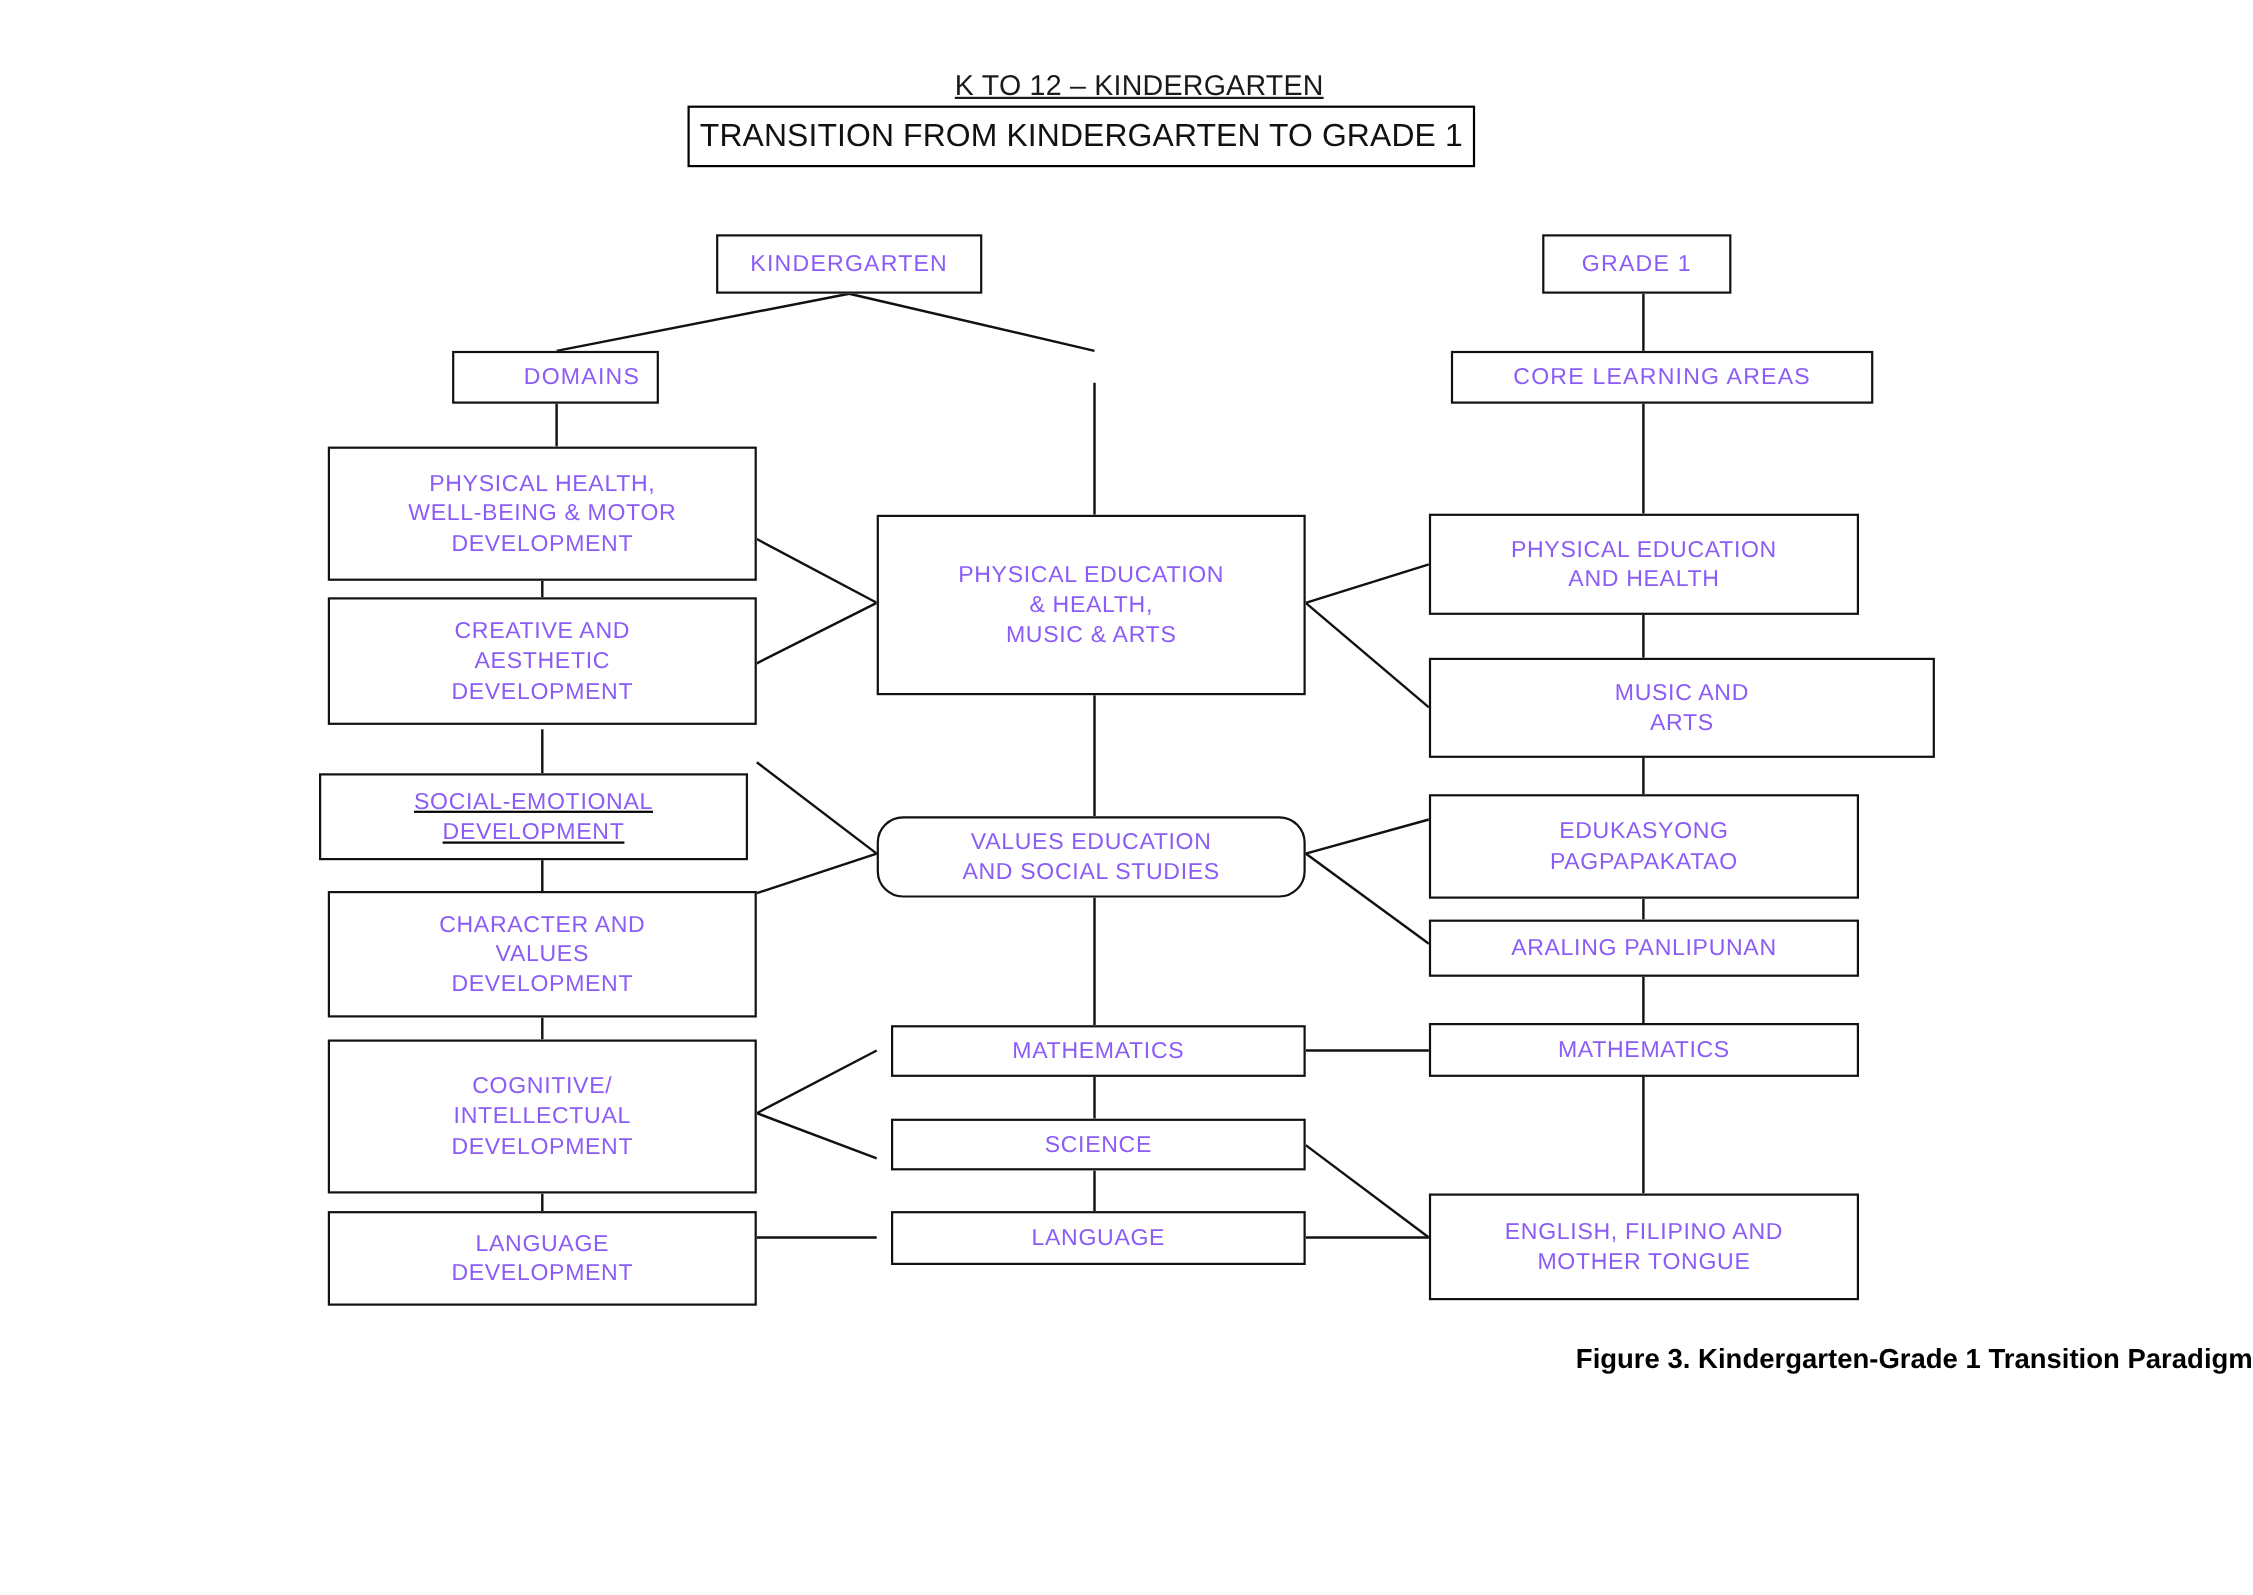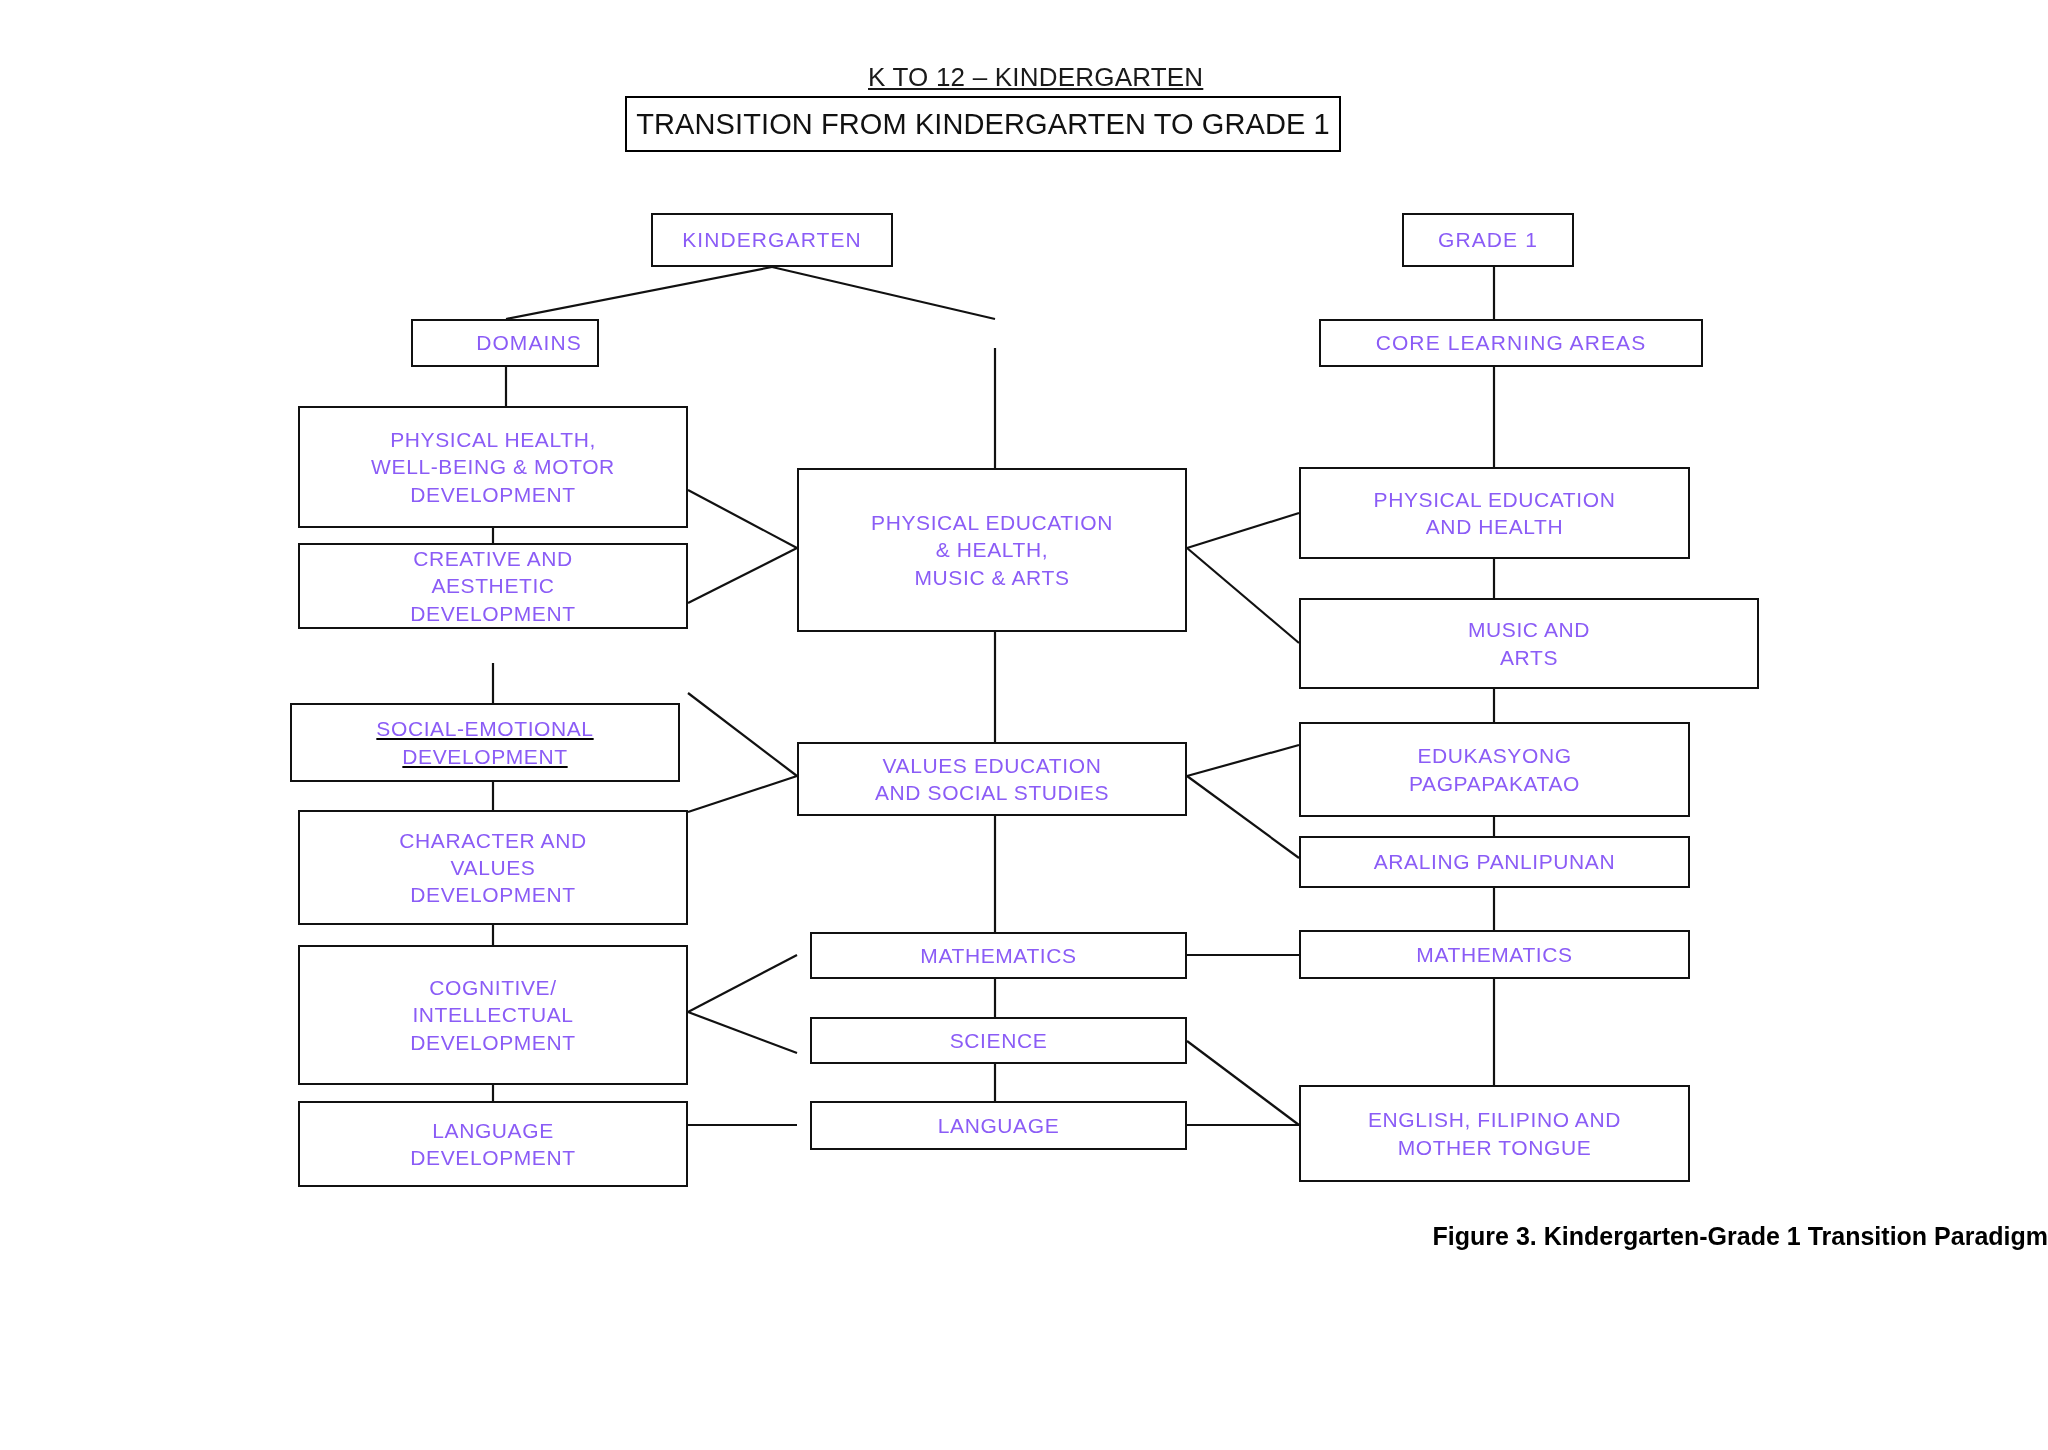--- a/index.html
+++ b/index.html
@@ -176,21 +176,21 @@
   <div class="node head" style="left:1303px; top:319px; width:384px; height:48px;margin-left:16px;">
     <span class="lbl">CORE LEARNING AREAS</span>
   </div>
 
   <div class="node" style="left:298px; top:406px; width:390px; height:122px;">
     <span class="lbl">PHYSICAL HEALTH,
 WELL-BEING &amp; MOTOR
 DEVELOPMENT</span>
   </div>
 
-  <div class="node" style="left:298px; top:543px; width:390px; height:86px;">
+  <div class="node" style="left:298px; top:543px; width:390px; height:116px;">
     <span class="lbl">CREATIVE AND
 AESTHETIC
 DEVELOPMENT</span>
   </div>
 
   <div class="node" style="left:290px; top:703px; width:390px; height:79px;text-decoration:underline;">
     <span class="lbl">SOCIAL-EMOTIONAL
 DEVELOPMENT</span>
   </div>
 
@@ -210,21 +210,21 @@
     <span class="lbl">LANGUAGE
 DEVELOPMENT</span>
   </div>
 
   <div class="node" style="left:797px; top:468px; width:390px; height:164px;">
     <span class="lbl">PHYSICAL EDUCATION
 &amp; HEALTH,
 MUSIC &amp; ARTS</span>
   </div>
 
-  <div class="node" style="left:797px; top:742px; width:390px; height:74px;">
+  <div class="node" style="left:797px; top:742px; width:390px; height:74px;border-radius:24px;">
     <span class="lbl">VALUES EDUCATION
 AND SOCIAL STUDIES</span>
   </div>
 
   <div class="node" style="left:810px; top:932px; width:377px; height:47px;">
     <span class="lbl">MATHEMATICS</span>
   </div>
 
   <div class="node" style="left:810px; top:1017px; width:377px; height:47px;">
     <span class="lbl">SCIENCE</span>

